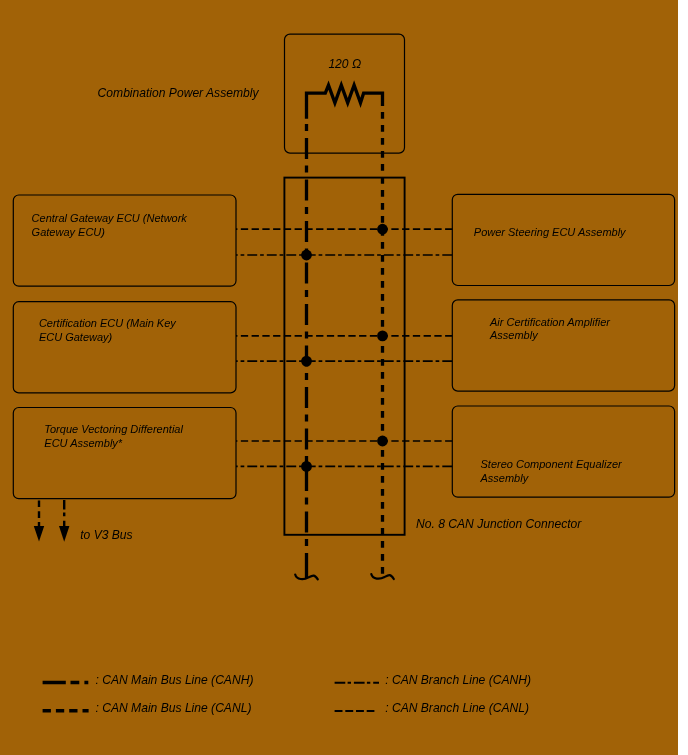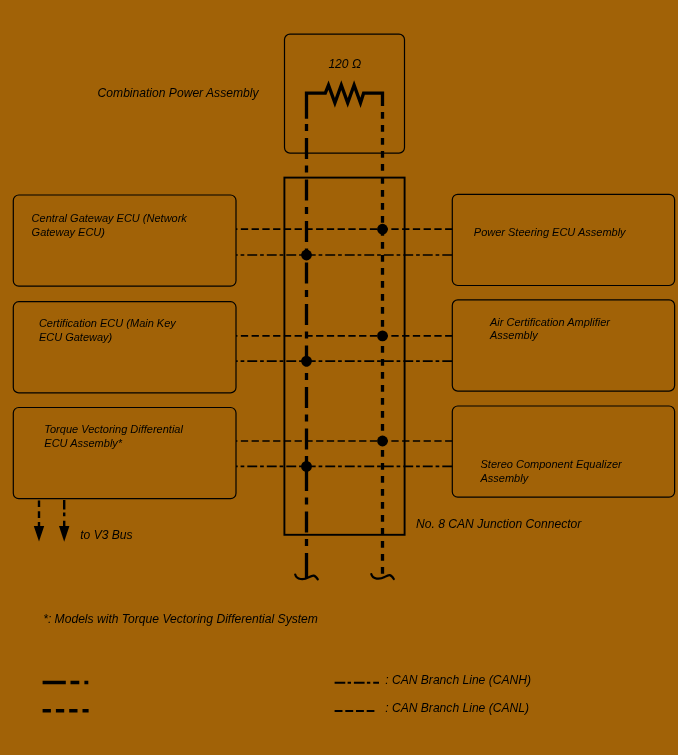--- a/index.html
+++ b/index.html
@@ -96,17 +96,18 @@
   </div>
   <div class="tx ml" style="left:480.5px;top:421.8px;margin-top:36px;">
     <div>Stereo Component Equalizer</div>
     <div>Assembly</div>
   </div>
 
   <div class="tx" style="left:416.0px;top:518.3px;">No. 8 CAN Junction Connector</div>
 
   <div class="tx" style="left:80.2px;top:528.6px;">to V3 Bus</div>
 
-  <div class="tx" style="left:43.2px;top:613.3px;">*: Models with Torque Vectoring Differential System</div>
 
+  <div class="tx" style="left:95.5px;top:674.4px;">: CAN Main Bus Line (CANH)</div>
+  <div class="tx" style="left:95.5px;top:702.4px;">: CAN Main Bus Line (CANL)</div>
   <div class="tx" style="left:385.2px;top:674.4px;">: CAN Branch Line (CANH)</div>
   <div class="tx" style="left:385.2px;top:702.4px;">: CAN Branch Line (CANL)</div>
 </div>
 
 </body></html>

